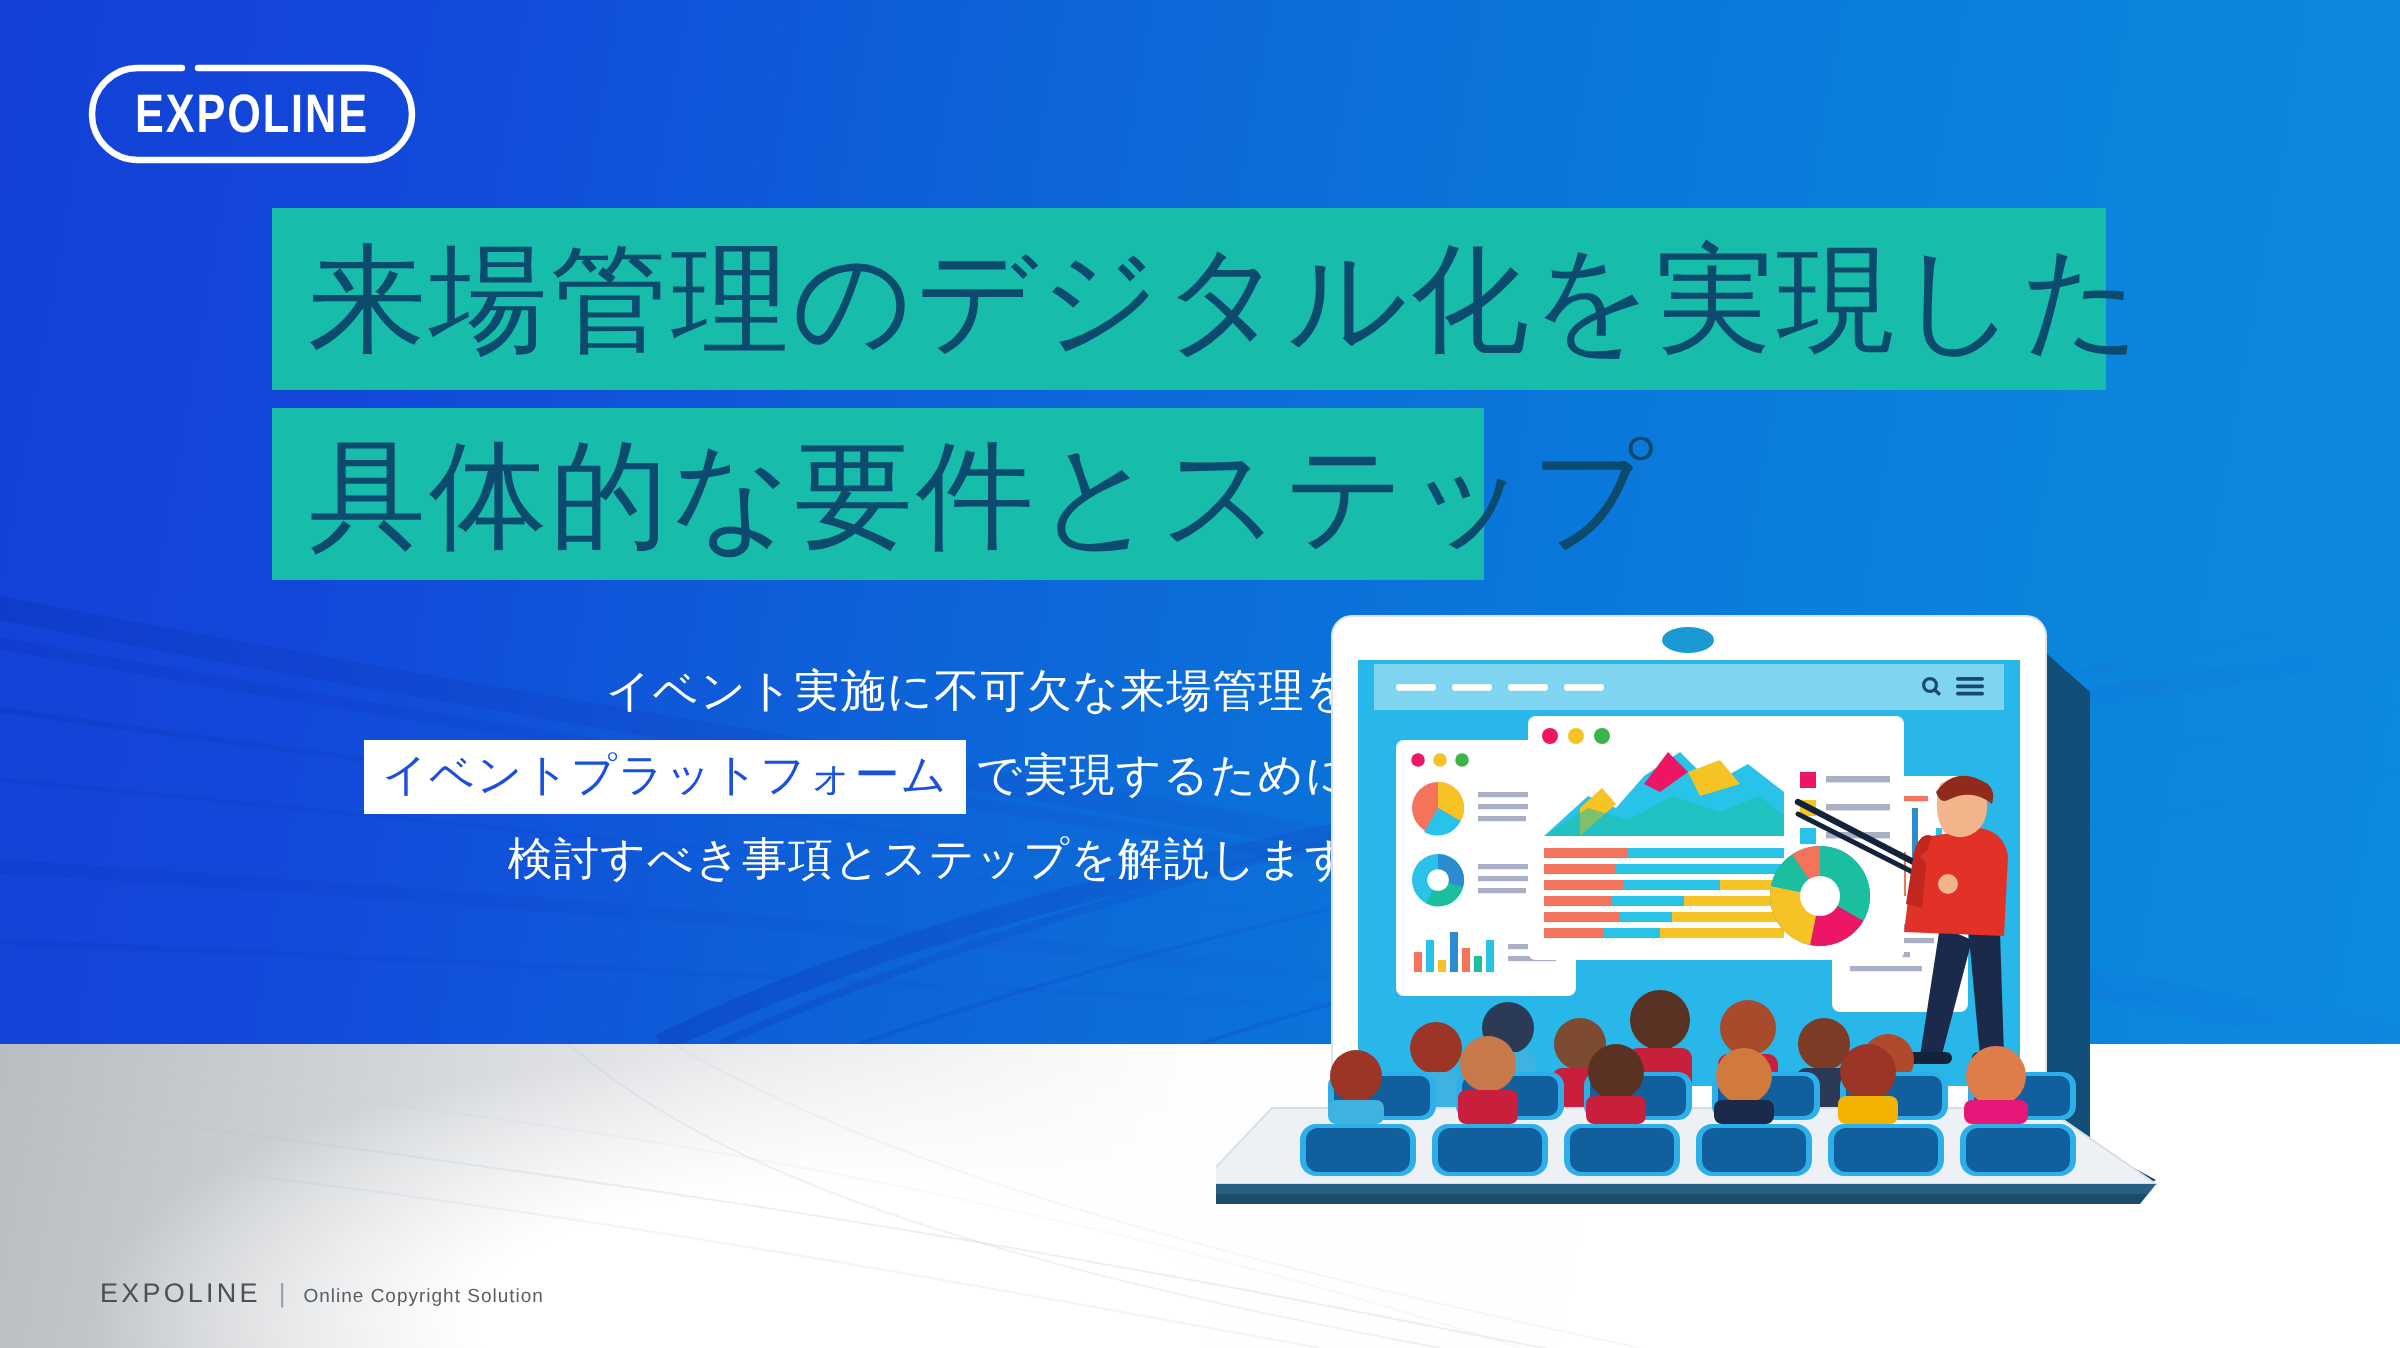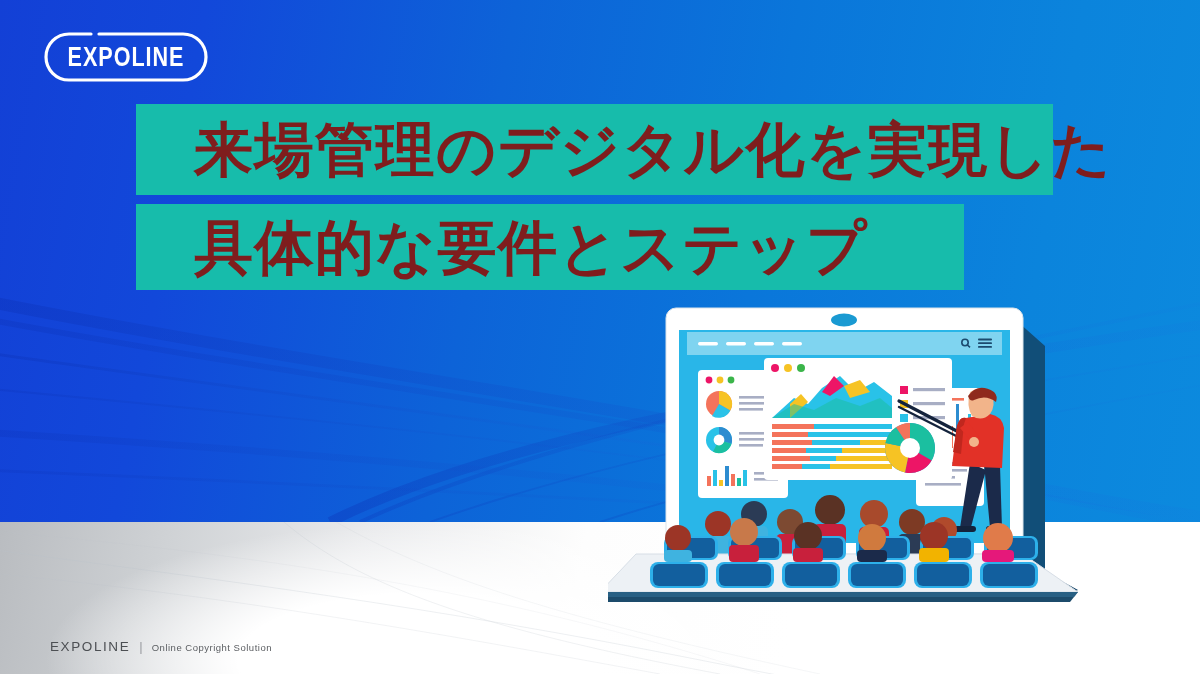--- a/index.html
+++ b/index.html
@@ -41,31 +41,30 @@
   }
 
   
   .title-bar{
     position:absolute;
     background:#17bcab;
     display:flex;align-items:center;
     box-sizing:border-box;
   }
   .title-bar span{
-    color:#7f1d1d;
-    font-weight:700;
+    color:#0c4a6e;
+    font-weight:400;
     font-size:59px;
     line-height:1;
     letter-spacing:1.5px;
     white-space:nowrap;
     font-family:"DejaVu Sans","Liberation Sans",sans-serif;
-    margin-left:40px;
   }
   #title-line-1{left:136px;top:104px;width:917px;height:91px;padding-left:18px;}
-  #title-line-2{left:136px;top:204px;width:828px;height:86px;padding-left:18px;}
+  #title-line-2{left:136px;top:204px;width:606px;height:86px;padding-left:18px;}
 
   
   .subtitle{
     position:absolute;left:136px;top:325px;width:540px;
     color:#ffffff;
     font-size:22.5px;line-height:42px;
     letter-spacing:.6px;
     font-family:"DejaVu Sans","Liberation Sans",sans-serif;
     white-space:nowrap;
   }
@@ -142,20 +141,25 @@
       <div class="logo-text">EXPOLINE</div>
     </div>
 
     <div class="title-bar" id="title-line-1">
       <span>来場管理のデジタル化を実現した</span>
     </div>
     <div class="title-bar" id="title-line-2">
       <span>具体的な要件とステップ</span>
     </div>
 
+    <div class="subtitle">
+      <span class="subtitle-line">イベント実施に不可欠な来場管理を</span>
+      <span class="subtitle-line"><span class="sub-hl">イベントプラットフォーム</span><span>で実現するために</span></span>
+      <span class="subtitle-line">検討すべき事項とステップを解説します</span>
+    </div>
   </div>
 
   <div class="illo">
     <svg viewBox="0 0 520 320" width="520" height="320">
 
       <path d="M410 22 L437 46 L437 272 L410 248 Z" fill="#114e78"></path>
       <path d="M437 272 L470 290 L448 300 L412 282 Z" fill="#0e3f63"></path>
 
       <rect x="58" y="8" width="357" height="246" rx="10" fill="#ffffff"></rect>
       <rect x="58" y="8" width="357" height="246" rx="10" fill="none" stroke="#dbe4ea" stroke-width="1"></rect>

